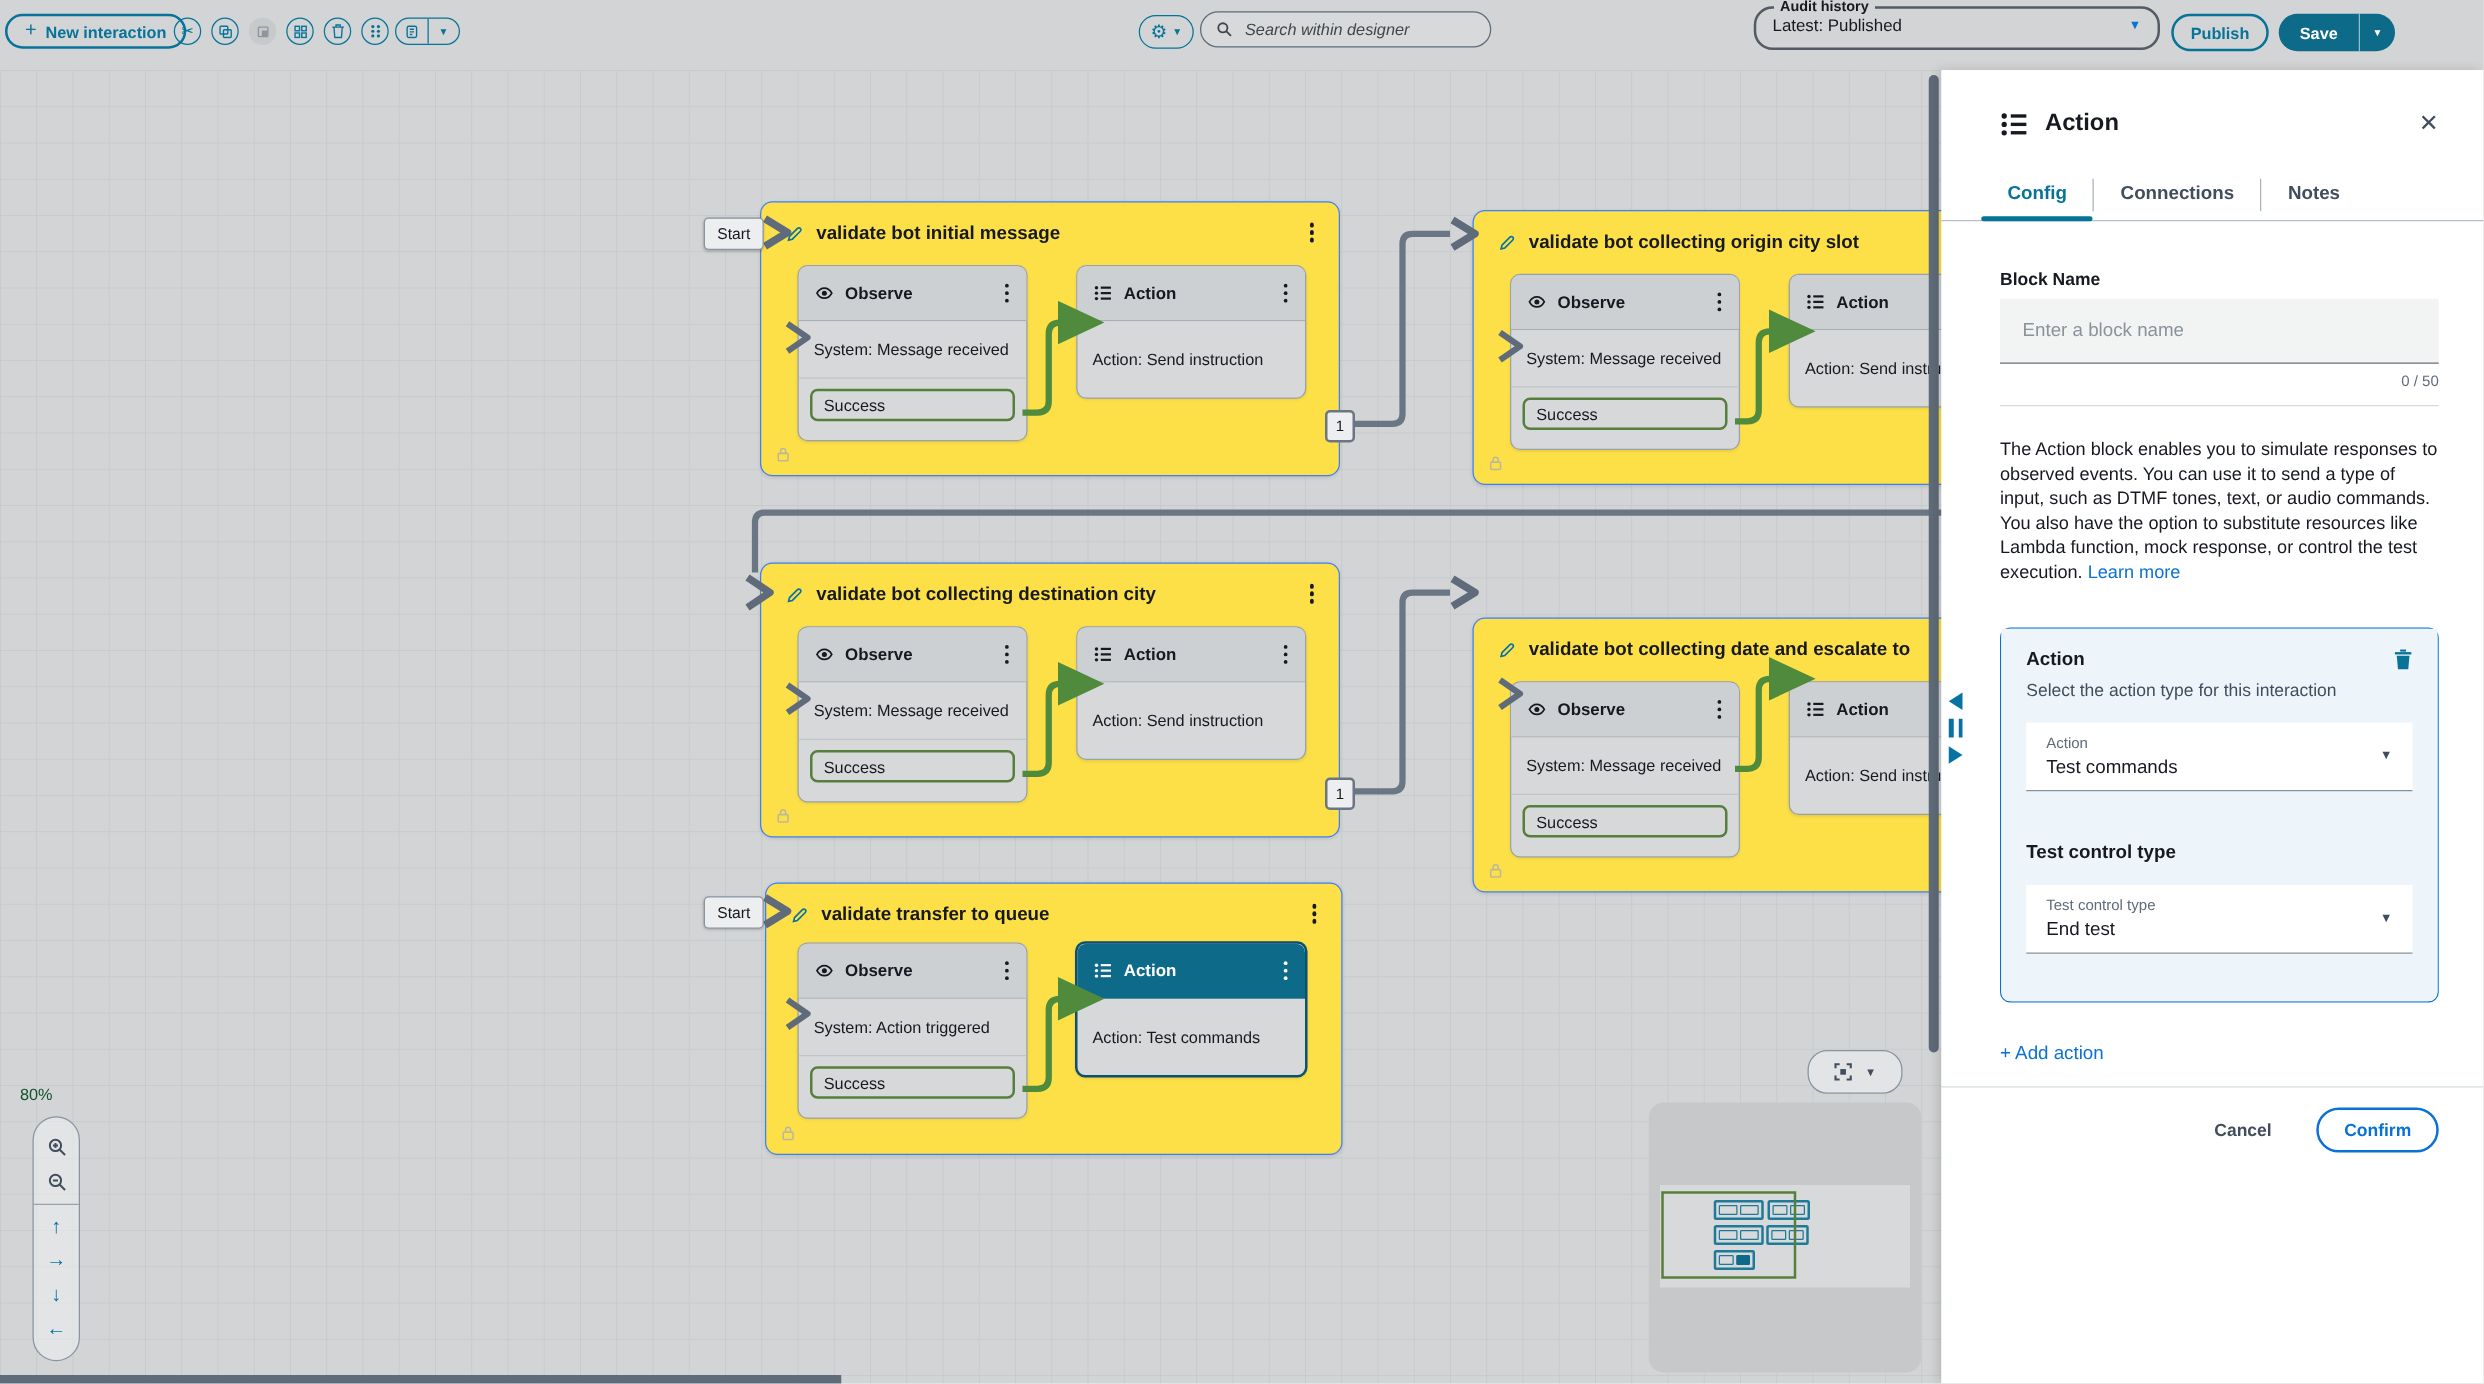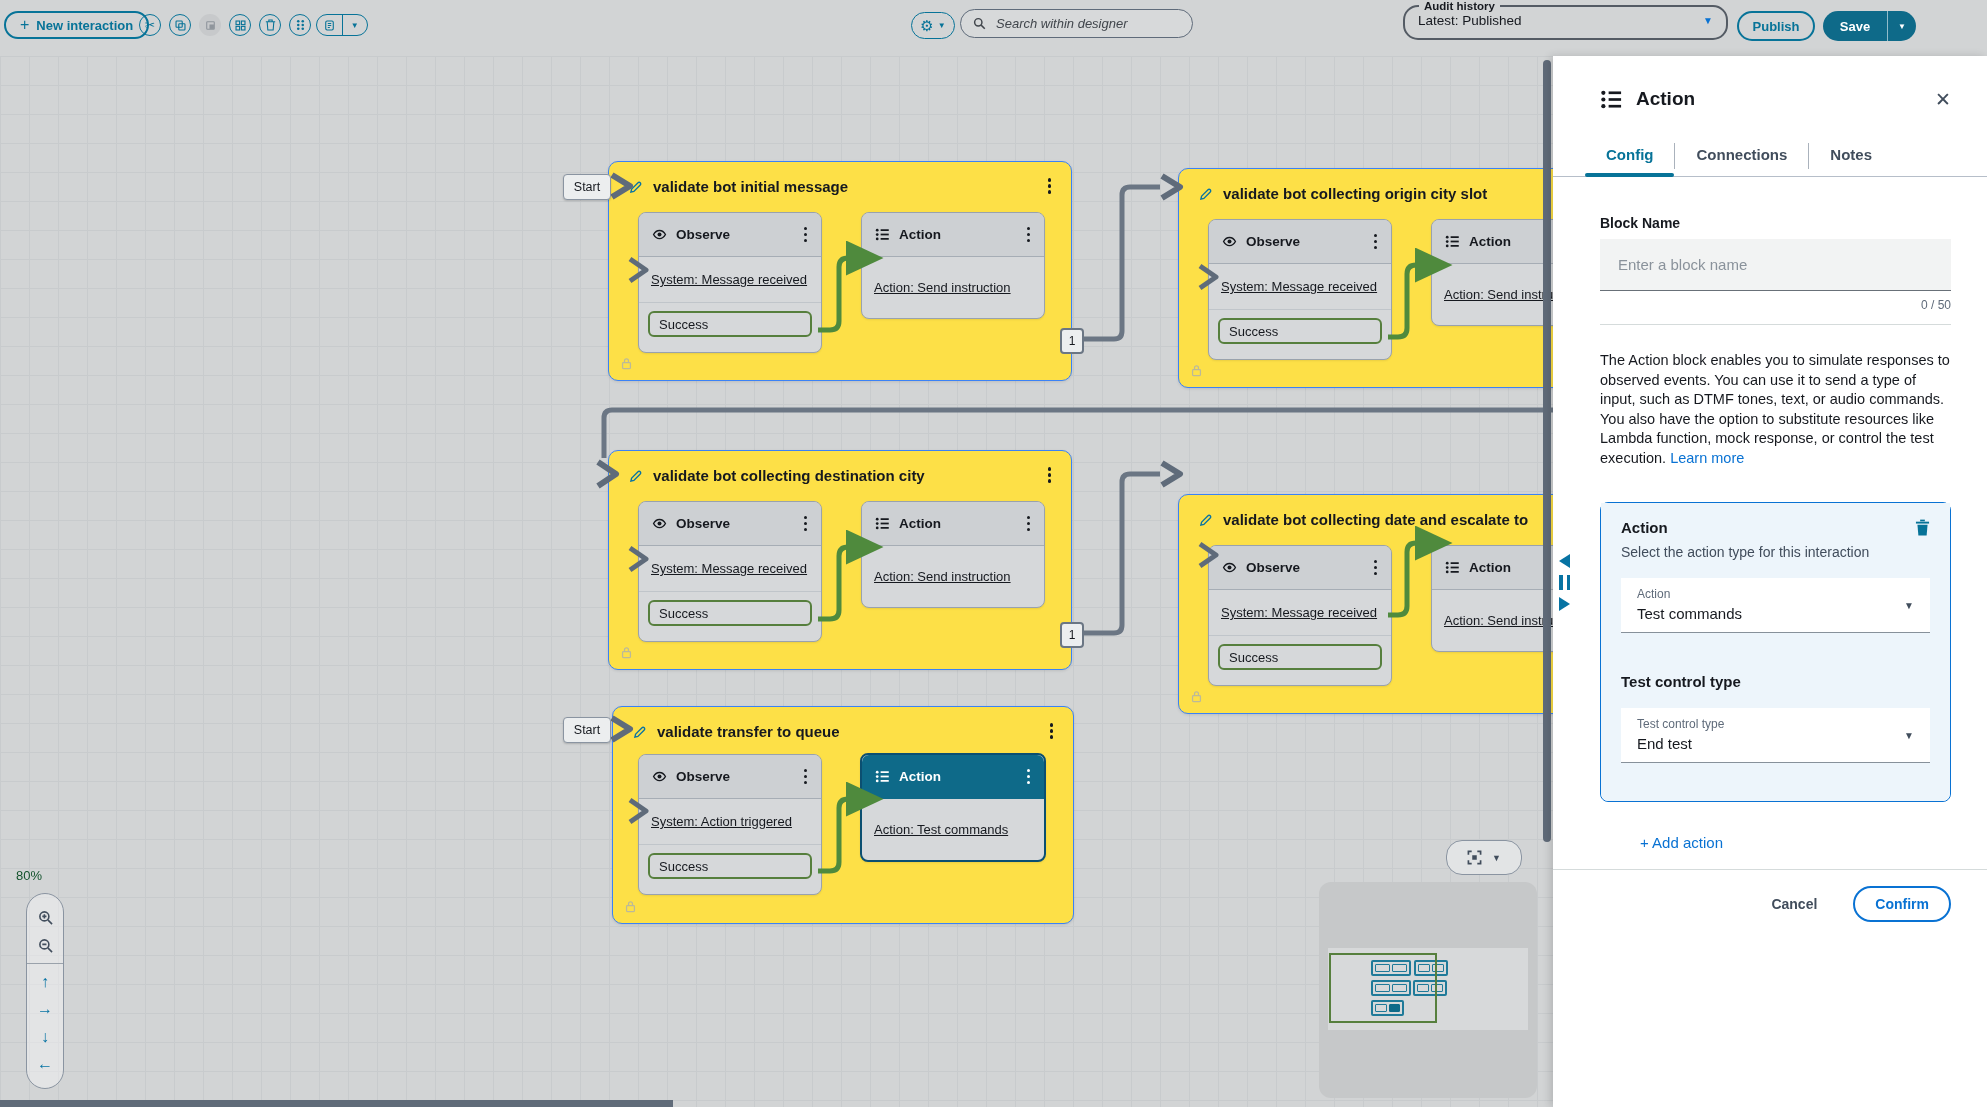--- a/index.html
+++ b/index.html
@@ -17,21 +17,21 @@
   .pencil{color:#0773a3;flex:0 0 auto;}
   .gtitle{font-size:15px;font-weight:700;white-space:nowrap;}
   .kebab{display:flex;flex-direction:column;gap:2.5px;padding:3px 6px;cursor:pointer;color:#16191f;}
   .kebab i{width:3.5px;height:3.5px;border-radius:50%;background:currentColor;}
   .group-head .kebab{margin-left:auto;}
   .lock{position:absolute;left:12px;bottom:10px;opacity:.75;}
 
   .block{position:absolute;width:182px;border:1px solid #99a2ad;border-radius:8px;background:#d6d8da;font-size:13px;box-shadow:0 1px 2px rgba(0,0,0,.08);}
   .bhead{display:flex;align-items:center;gap:9px;height:43px;padding:0 8px 0 13px;background:#cdd0d3;border-bottom:1px solid #a6adb5;border-radius:7px 7px 0 0;font-weight:700;font-size:13.5px;}
   .bhead .kebab{margin-left:auto;}
-  .row1{height:45px;display:flex;align-items:center;padding:0 12px;border-bottom:1px solid #c0c5ca;text-decoration:underline;}
+  .row1{height:45px;display:flex;align-items:center;padding:0 12px;border-bottom:1px solid #c0c5ca;}
   .actionb .row1{height:60px;border-bottom:none;}
   .chip-wrap{padding:8px 9px;}
   .chip{height:22px;border:2px solid #567f3d;border-radius:6px;display:flex;align-items:center;padding:0 9px;cursor:pointer;}
   .block.selected{border:2px solid #0b4f71;margin:-1px;}
   .block.selected .bhead{background:#0e6a89;border-bottom-color:#0e6a89;color:#fff;}
   .block.selected .kebab{color:#fff;}
 
   .start-badge{position:absolute;width:46px;height:24px;background:#eceeef;border:1px solid #8a94a1;border-radius:4px;display:flex;align-items:center;justify-content:center;font-size:12.5px;z-index:3;box-shadow:0 1px 2px rgba(0,0,0,.18);}
   .out-badge{position:absolute;width:20px;height:22px;background:#eceeef;border:2px solid #6b7684;border-radius:4px;display:flex;align-items:center;justify-content:center;font-size:12px;z-index:3;}
 
@@ -104,21 +104,21 @@
   .acc-body{background:#edf5fb;padding:16px 20px 38px;border-radius:0 0 8px 8px;}
   .sec-row{display:flex;align-items:center;}
   .sec-title{font-size:15px;font-weight:700;}
   .sec-row .trash{margin-left:auto;cursor:pointer;}
   .hint{margin-top:8px;font-size:14px;color:#414d5c;}
   .select{margin-top:18px;background:#fff;border-bottom:1px solid #87919a;padding:9px 16px 10px;position:relative;cursor:pointer;}
   .select .slabel{font-size:12px;color:#5f6b7a;}
   .select .sval{font-size:15px;color:#16191f;margin-top:4px;}
   .select .caret{position:absolute;right:16px;top:50%;transform:translateY(-50%);color:#414d5c;font-size:10px;}
   .sec-title2{margin-top:40px;font-size:15px;font-weight:700;}
-  .addaction{margin-top:32px;font-size:15px;color:#0972d3;cursor:pointer;margin-left:40px;}
+  .addaction{margin-top:32px;font-size:15px;color:#0972d3;cursor:pointer;}
   .foot-div{height:1px;background:#d5dbdb;margin:18px -36px 0 -47px;}
   .p-foot{display:flex;justify-content:flex-end;align-items:center;gap:30px;margin-top:16px;}
   .btn-cancel{font-size:14px;font-weight:700;color:#414d5c;cursor:pointer;background:none;border:none;font-family:inherit;}
   .btn-confirm{border:2px solid #0972d3;color:#0972d3;border-radius:18px;padding:8px 20px;font-size:14px;font-weight:700;background:#fff;cursor:pointer;font-family:inherit;}
 </style>
 </head>
 <body>
 
 <div class="stage">
 

